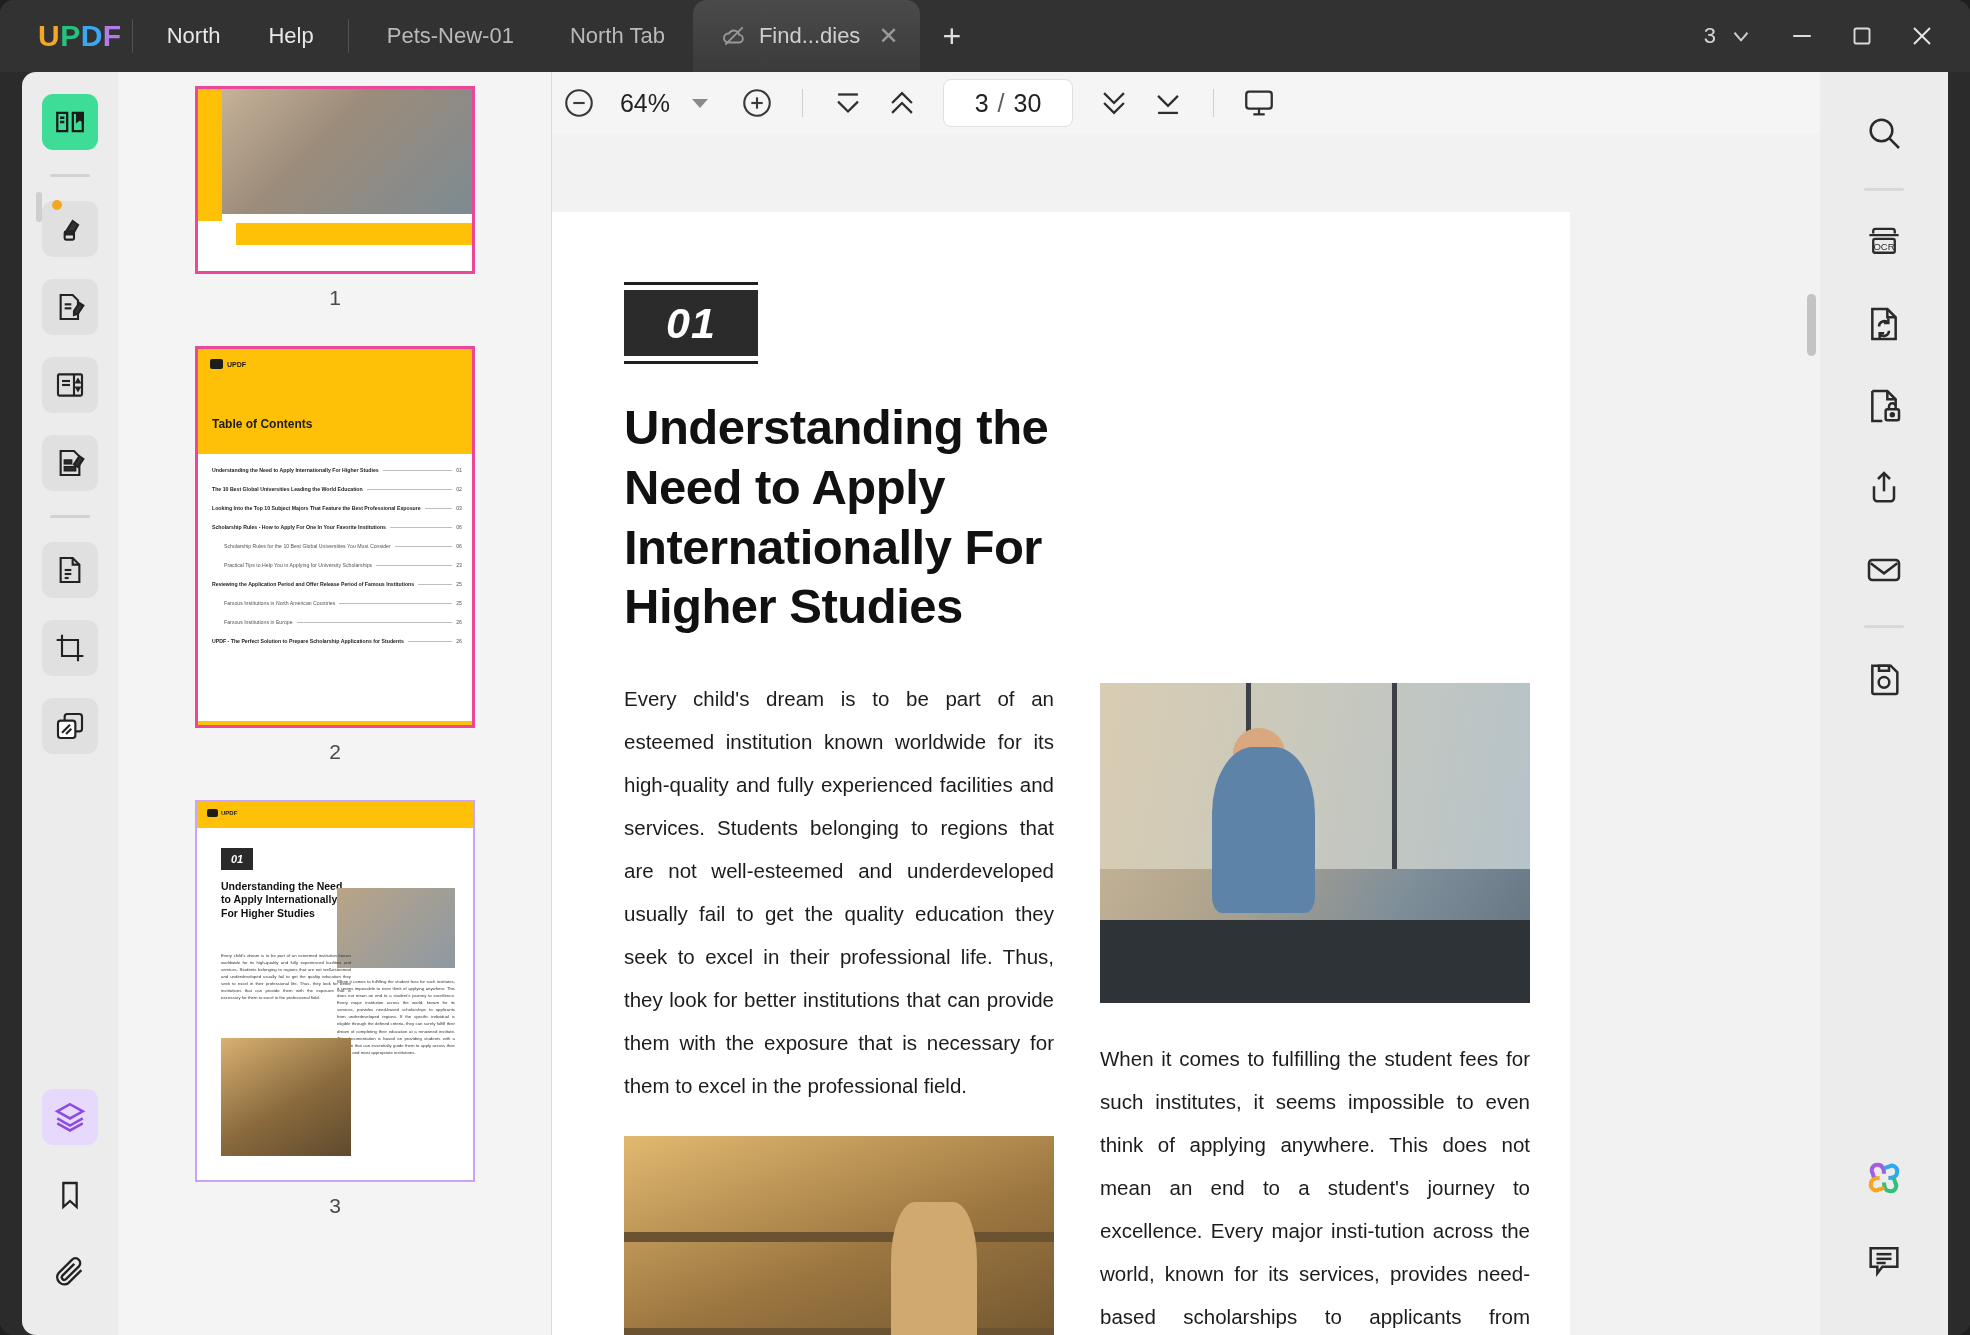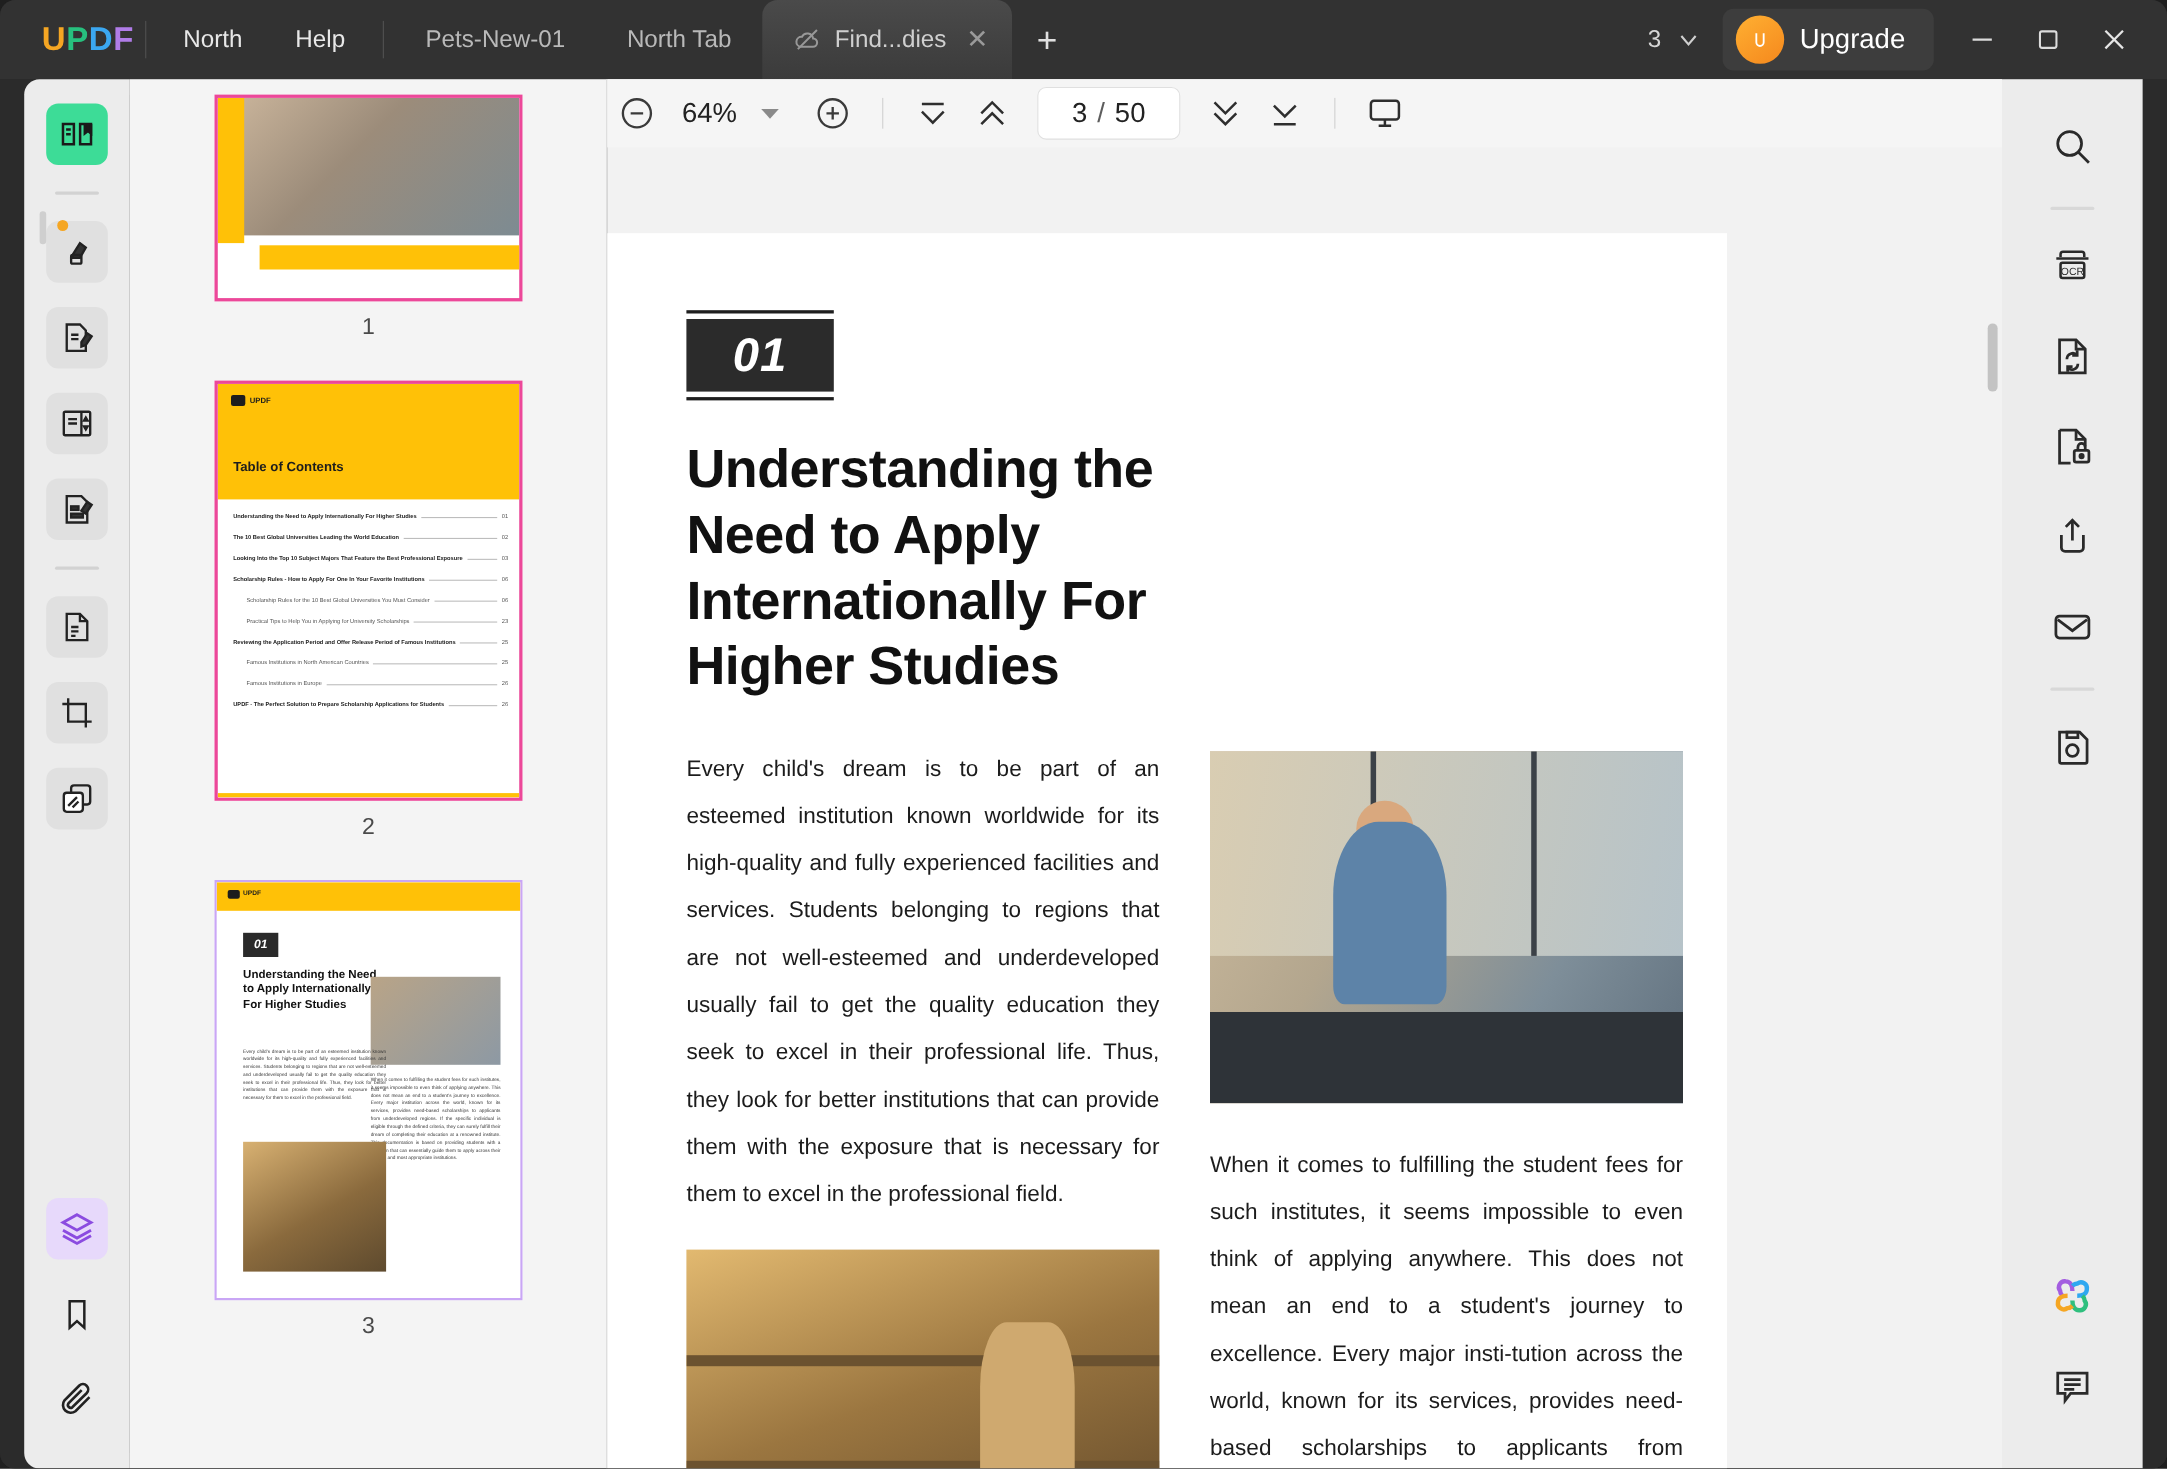--- a/index.html
+++ b/index.html
@@ -220,28 +220,20 @@
 
     <div class="tbspacer"></div>
 
     <div class="tabcount">
       <span>3</span>
       <svg width="26" height="26" viewBox="0 0 24 24" fill="none" stroke="#cfcfcf" stroke-width="1.8">
           <polyline points="6 9 12 16 18 9"></polyline>
         </svg>
     </div>
 
-    <div class="upgrade">
-      <div class="upgrade-badge">
-        <svg width="20" height="20" viewBox="0 0 24 24" fill="none" stroke="#fff" stroke-width="2">
-          <path d="M8 5v10a4 4 0 0 0 8 0V5"></path>
-          </svg>
-      </div>
-      <div class="upgrade-label">Upgrade</div>
-    </div>
 
     <div class="wbtn">
       <svg width="30" height="30" viewBox="0 0 24 24" stroke="#dcdcdc" stroke-width="1.5">
           <line x1="5" y1="12" x2="19" y2="12"></line>
         </svg>
     </div>
     <div class="wbtn">
       <svg width="30" height="30" viewBox="0 0 24 24" fill="none" stroke="#dcdcdc" stroke-width="1.5">
           <rect x="6" y="6" width="12" height="12" rx="1.5"></rect>
         </svg>
@@ -484,21 +476,21 @@
         <div class="tb-ico">
           <svg width="34" height="34" viewBox="0 0 24 24" fill="none" stroke="#2e2e2e" stroke-width="1.6">
             <polyline points="5 12 12 5 19 12"></polyline>
               <polyline points="5 19 12 12 19 19"></polyline>
             </svg>
         </div>
 
         <div class="pagebox">
           <span>3</span>
           <span class="sl">/</span>
-          <span>50</span>
+          <span>30</span>
         </div>
 
         <div class="tb-ico">
           <svg width="34" height="34" viewBox="0 0 24 24" fill="none" stroke="#2e2e2e" stroke-width="1.6">
             <polyline points="5 5 12 12 19 5"></polyline>
               <polyline points="5 12 12 19 19 12"></polyline>
             </svg>
         </div>
         <div class="tb-ico">
           <svg width="34" height="34" viewBox="0 0 24 24" fill="none" stroke="#2e2e2e" stroke-width="1.6">

